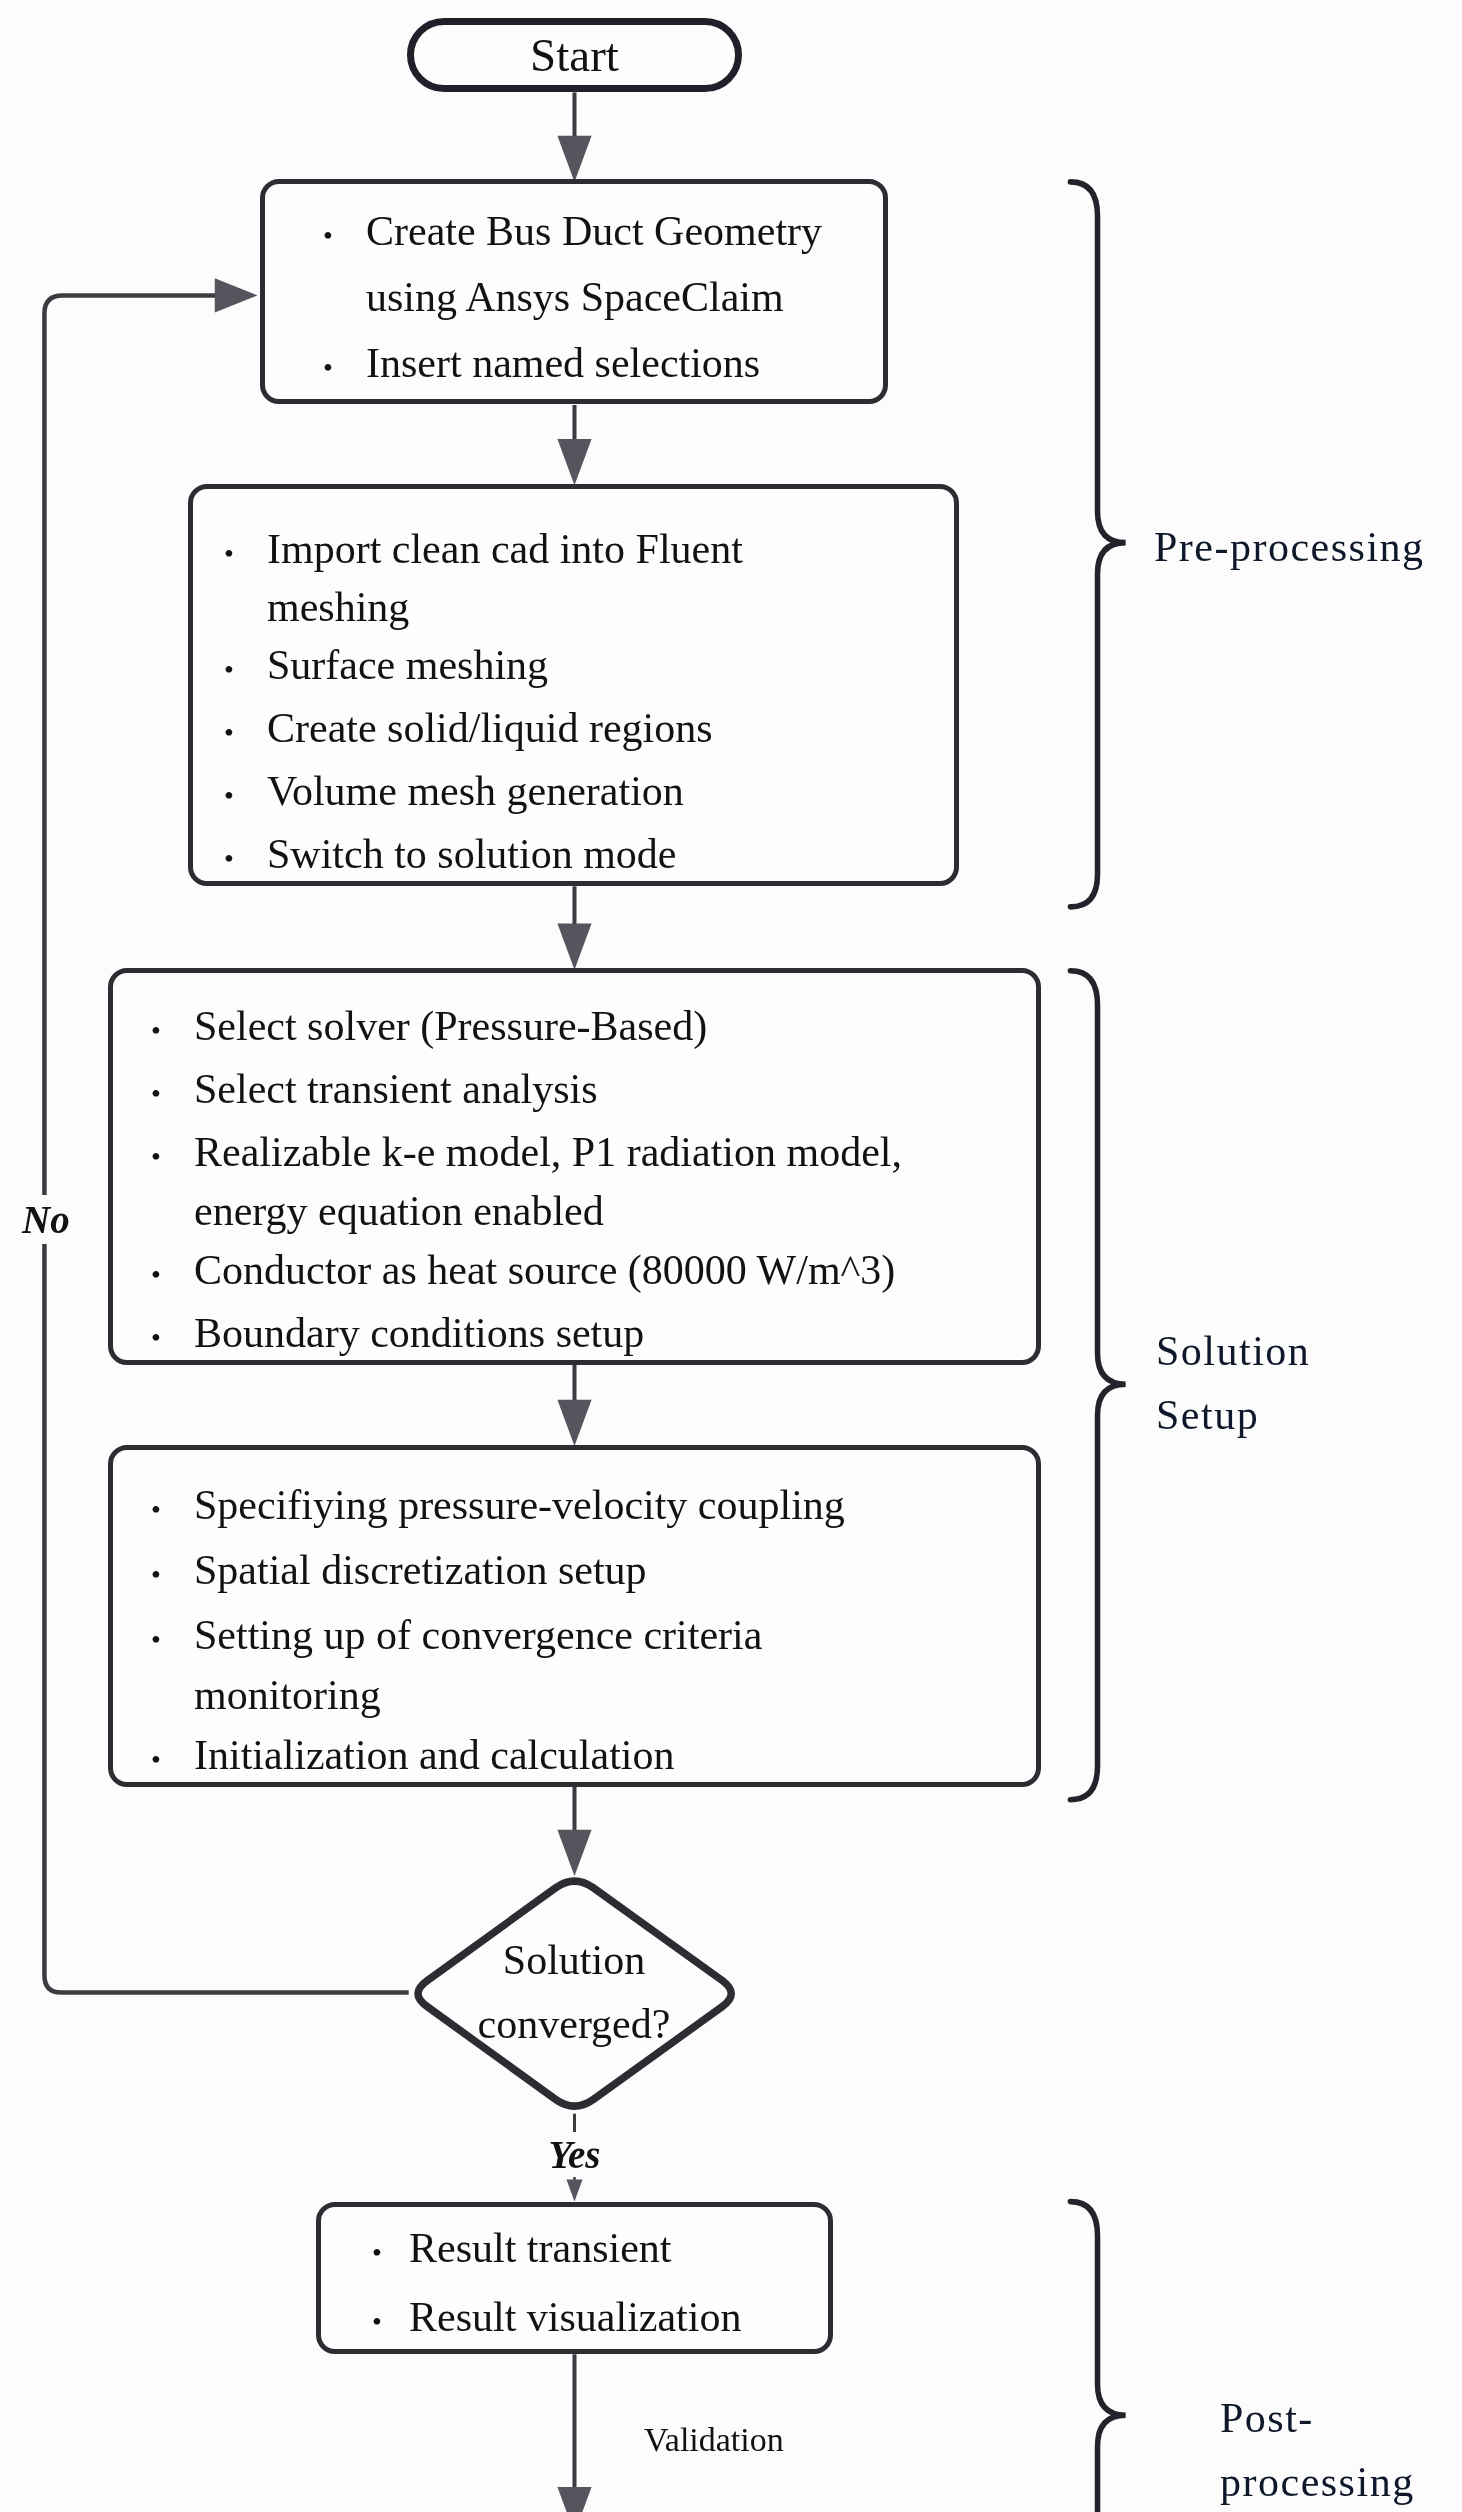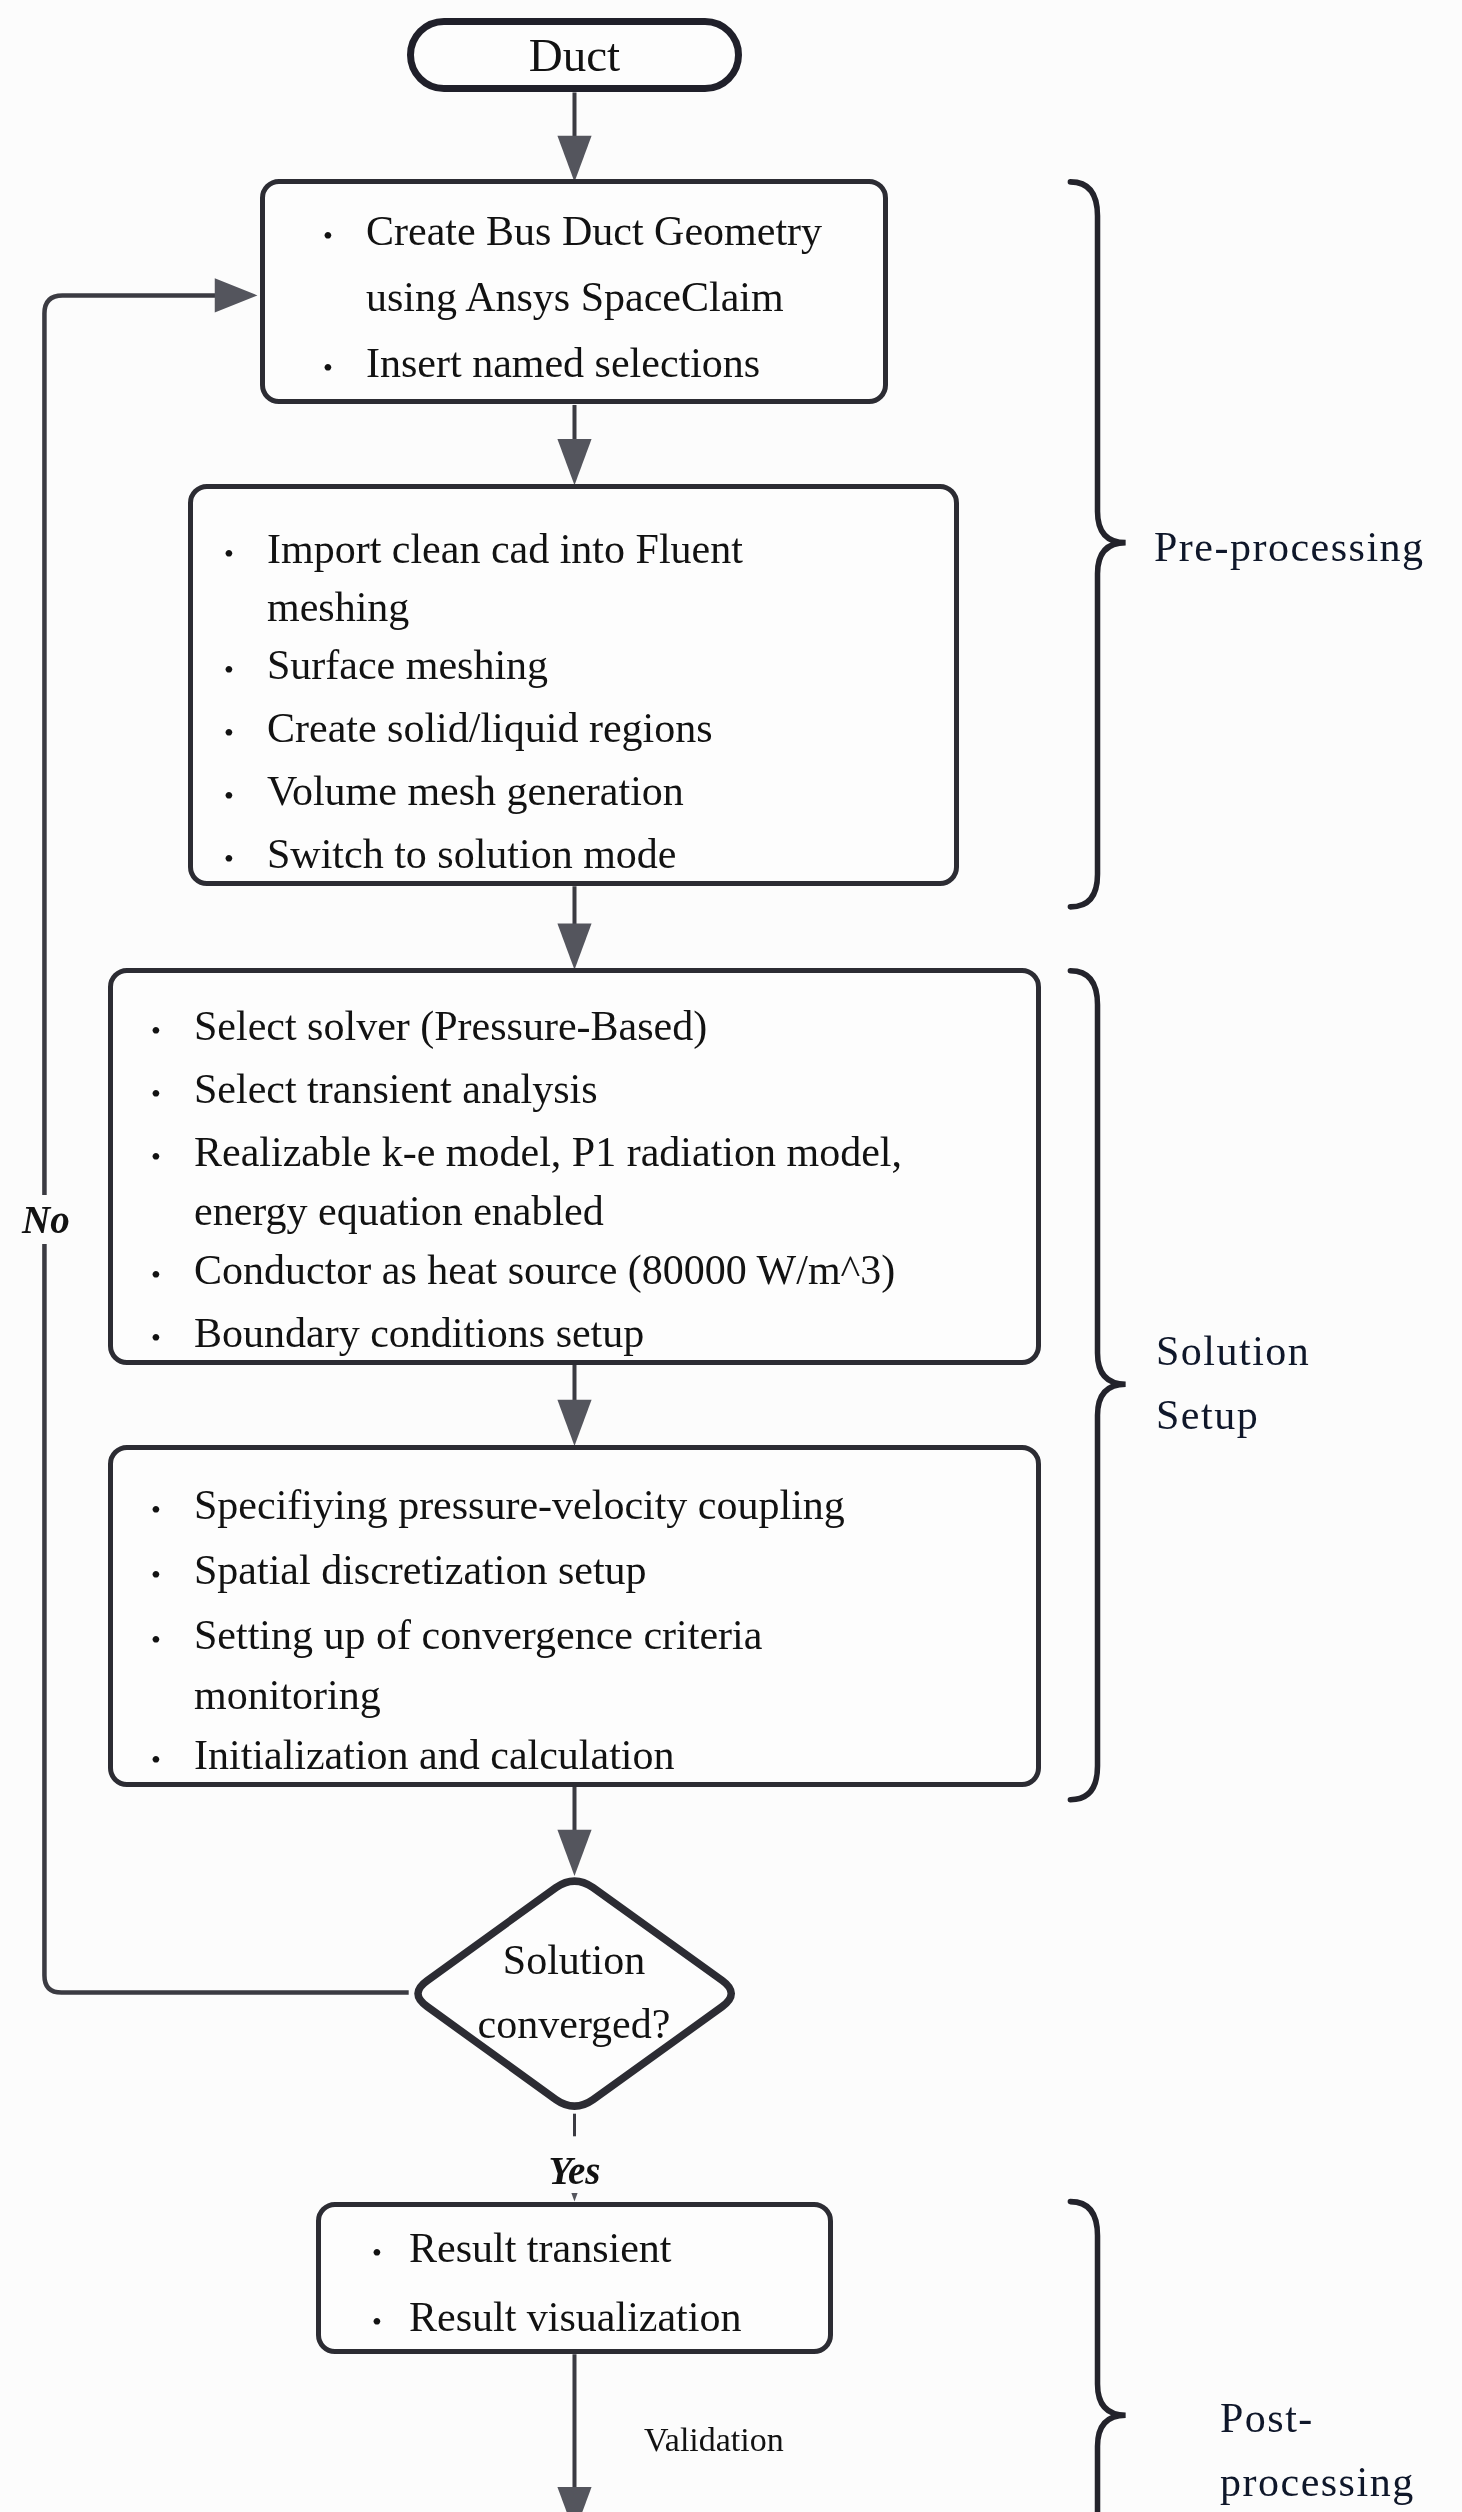--- a/index.html
+++ b/index.html
@@ -27,21 +27,21 @@
   .box-meshing{padding:31px 10px 0 28px;font-size:42px;line-height:58px;}
   .box-setup{padding:24px 10px 0 35px;font-size:42px;line-height:59px;}
   .box-controls{padding:25px 10px 0 35px;font-size:42px;line-height:60px;}
   .box-results{padding:9px 10px 0 48px;font-size:42px;line-height:64px;}
   .box-results .item{grid-template-columns:40px 1fr;}
   .center-label{
     position:absolute;z-index:3;text-align:center;white-space:pre-line;
   }
   .diamond-label{left:452px;top:1928px;width:244px;font-size:42px;line-height:64px;}
   .edge-label{position:absolute;z-index:3;font-weight:bold;font-size:39px;background:#fcfcfc;font-style:italic;}
-  .yes-label{left:528px;top:2132px;width:93px;text-align:center;margin-top:16px;}
+  .yes-label{left:528px;top:2132px;width:93px;text-align:center;}
   .no-label{left:15px;top:1195px;padding:2px 7px;}
   .validation-label{position:absolute;z-index:3;left:644px;top:2421px;font-size:34px;}
   .phase-label{
     position:absolute;z-index:3;font-size:42px;letter-spacing:1.5px;color:#0f172a;
     white-space:pre-line;line-height:64px;
   }
   .phase-pre{left:1154px;top:515px;}
   .phase-sol{left:1156px;top:1319px;}
   .phase-post{left:1220px;top:2386px;font-family:Liberation Serif, serif;}
 </style>
@@ -76,21 +76,21 @@
     </g>
     <path d="M 1106,3757 Q 1143,3731 1180,3757 L 1437,3942 Q 1473,3968 1437,3994 L 1180,4179 Q 1143,4205 1106,4179 L 850,3994 Q 813,3968 850,3942 Z" fill="#fdfdfd" stroke="#2c2c33" stroke-width="15" stroke-linejoin="round"></path>
     <g stroke="#23232b" stroke-width="11" fill="none" stroke-linecap="round">
       <path d="M 2130,362 Q 2184,362 2184,430 L 2184,1018 Q 2184,1080 2240,1080 Q 2184,1080 2184,1142 L 2184,1740 Q 2184,1805 2130,1805"></path>
       <path d="M 2130,1932 Q 2184,1932 2184,2000 L 2184,2693 Q 2184,2755 2240,2755 Q 2184,2755 2184,2817 L 2184,3515 Q 2184,3582 2130,3582"></path>
       <path d="M 2130,4382 Q 2184,4382 2184,4450 L 2184,4745 Q 2184,4807 2240,4807 Q 2184,4807 2184,4869 L 2184,5172 Q 2184,5237 2130,5237"></path>
     </g>
   </svg>
 
   <div class="node oval" style="left:407px;top:18px;width:335px;height:74px;">
-    <span>Duct</span>
+    <span>Start</span>
   </div>
 
   <div class="node box-geometry" style="left:260px;top:179px;width:628px;height:225px;">
     <div class="items">
       <div class="item">
         <span class="blt">•</span>
         <span class="txt">Create Bus Duct Geometry
 using Ansys SpaceClaim</span>
       </div>
       <div class="item">

